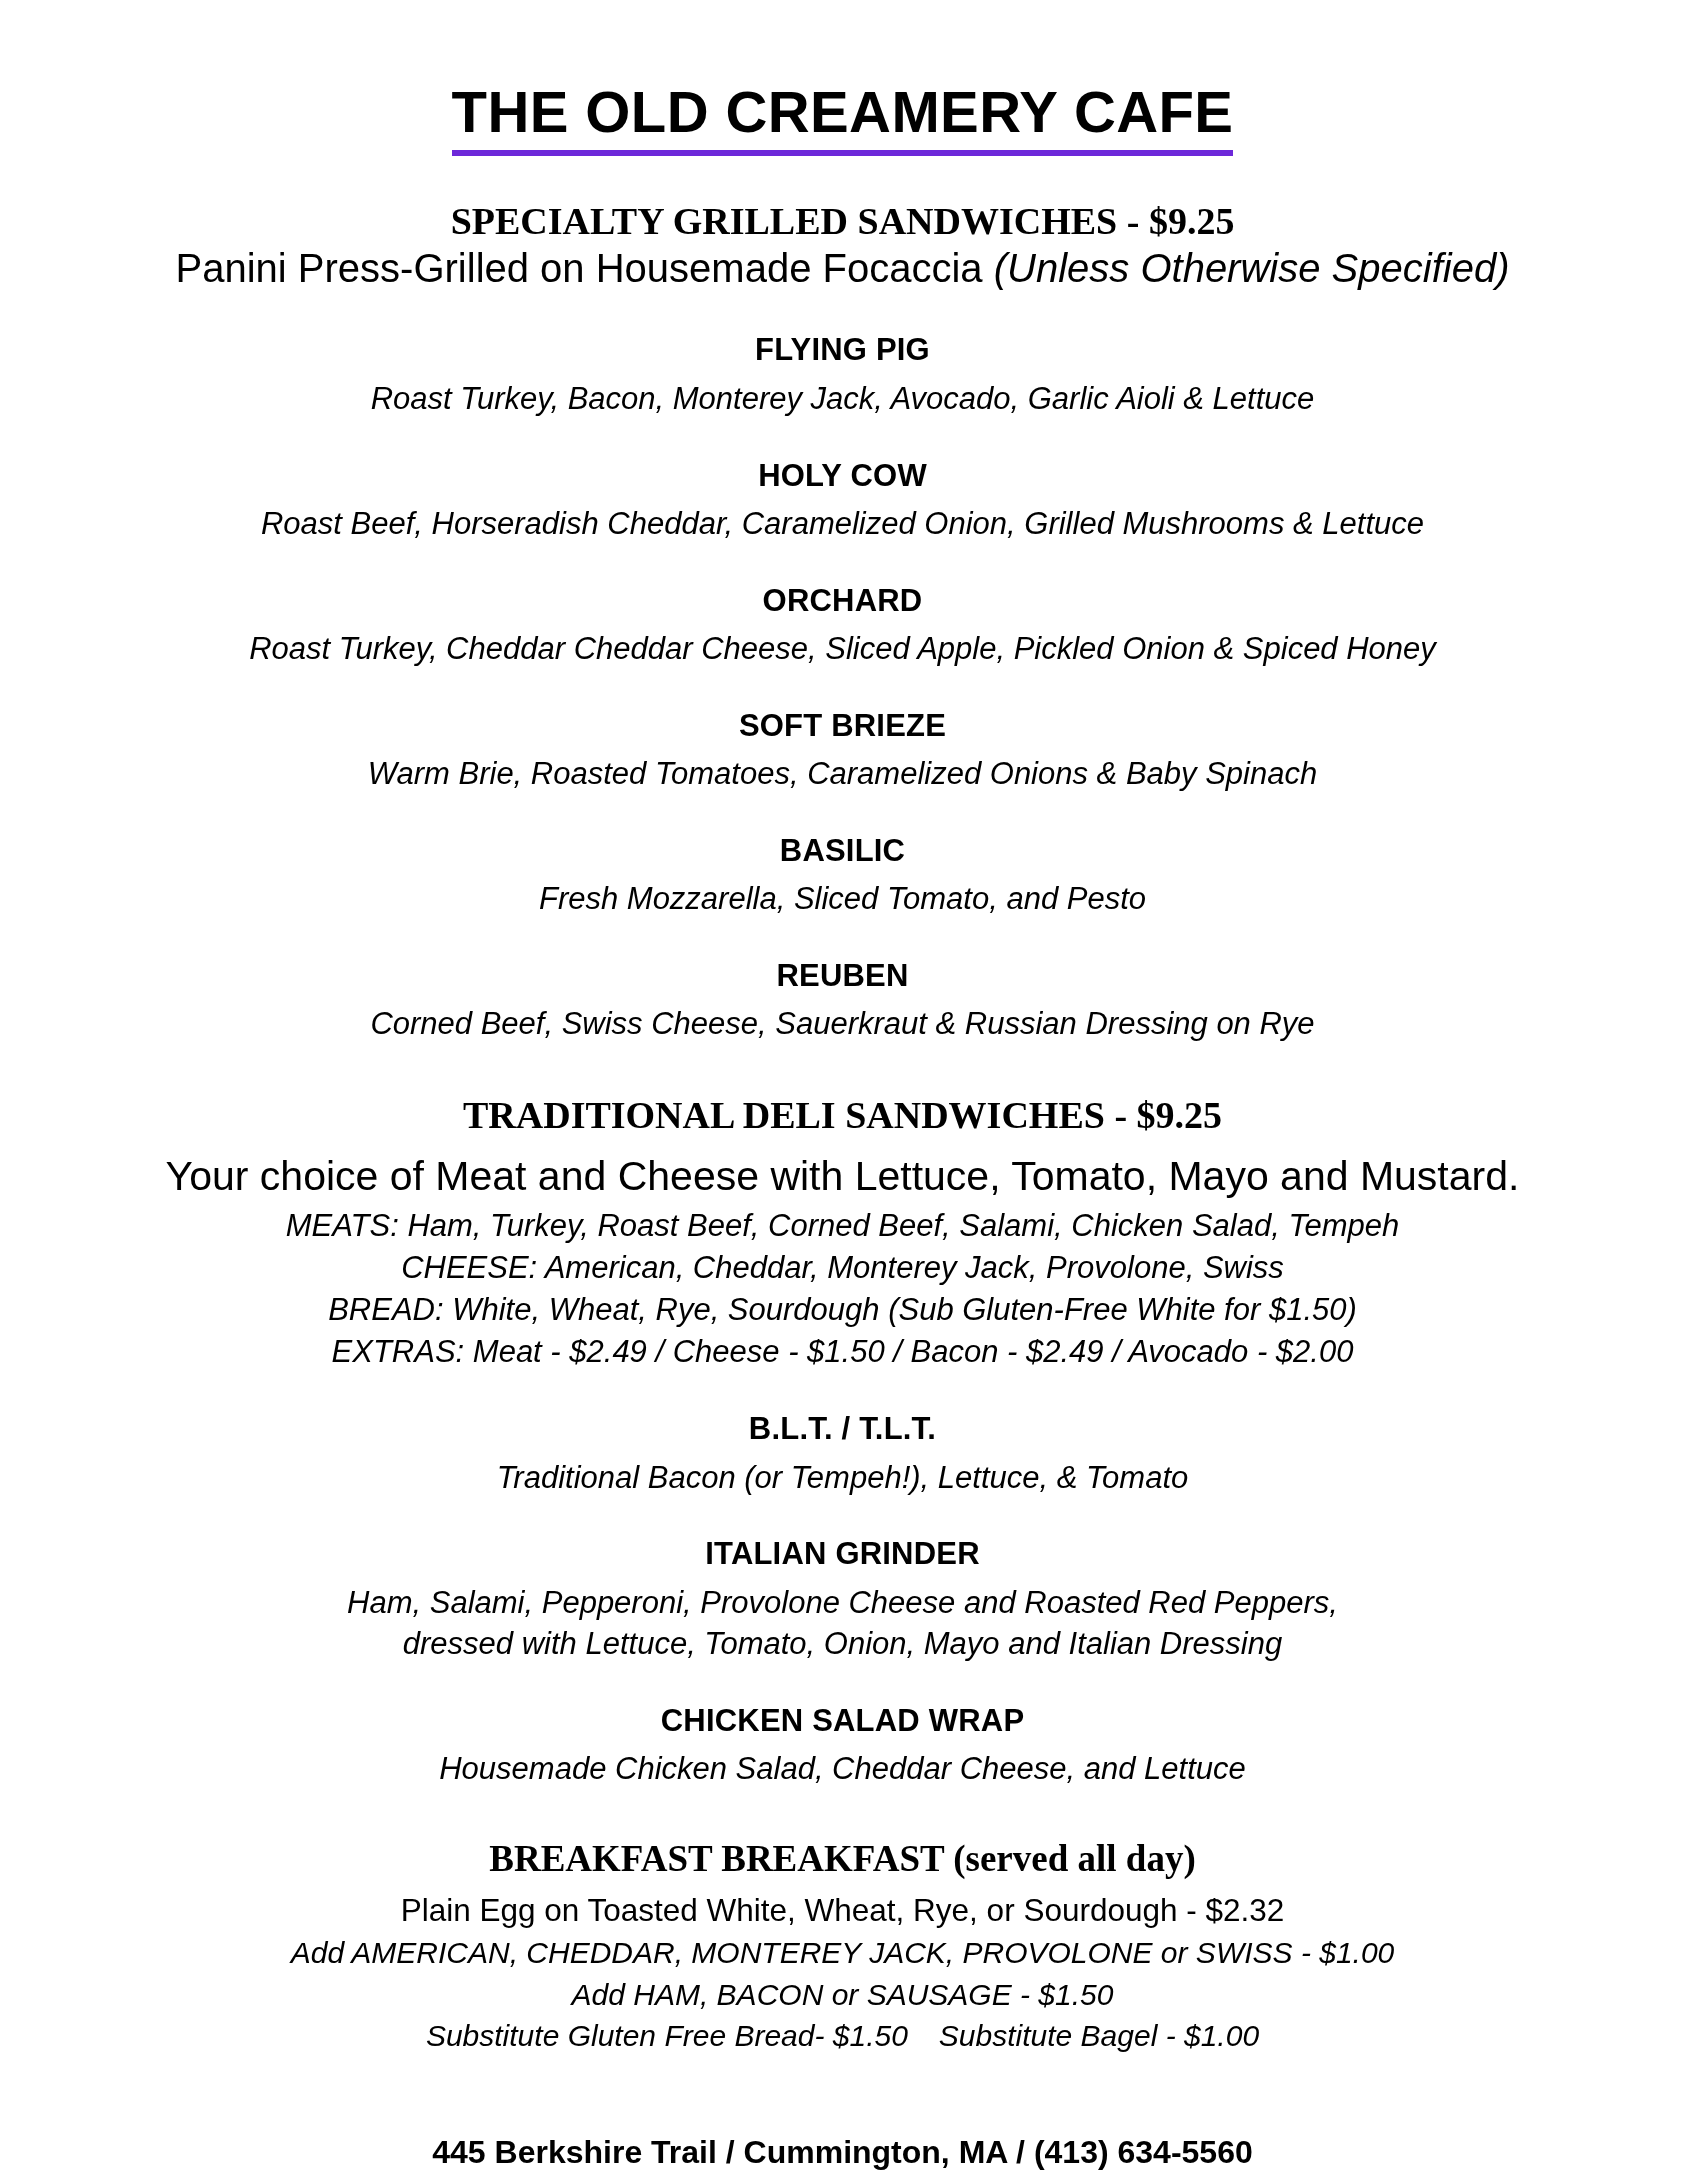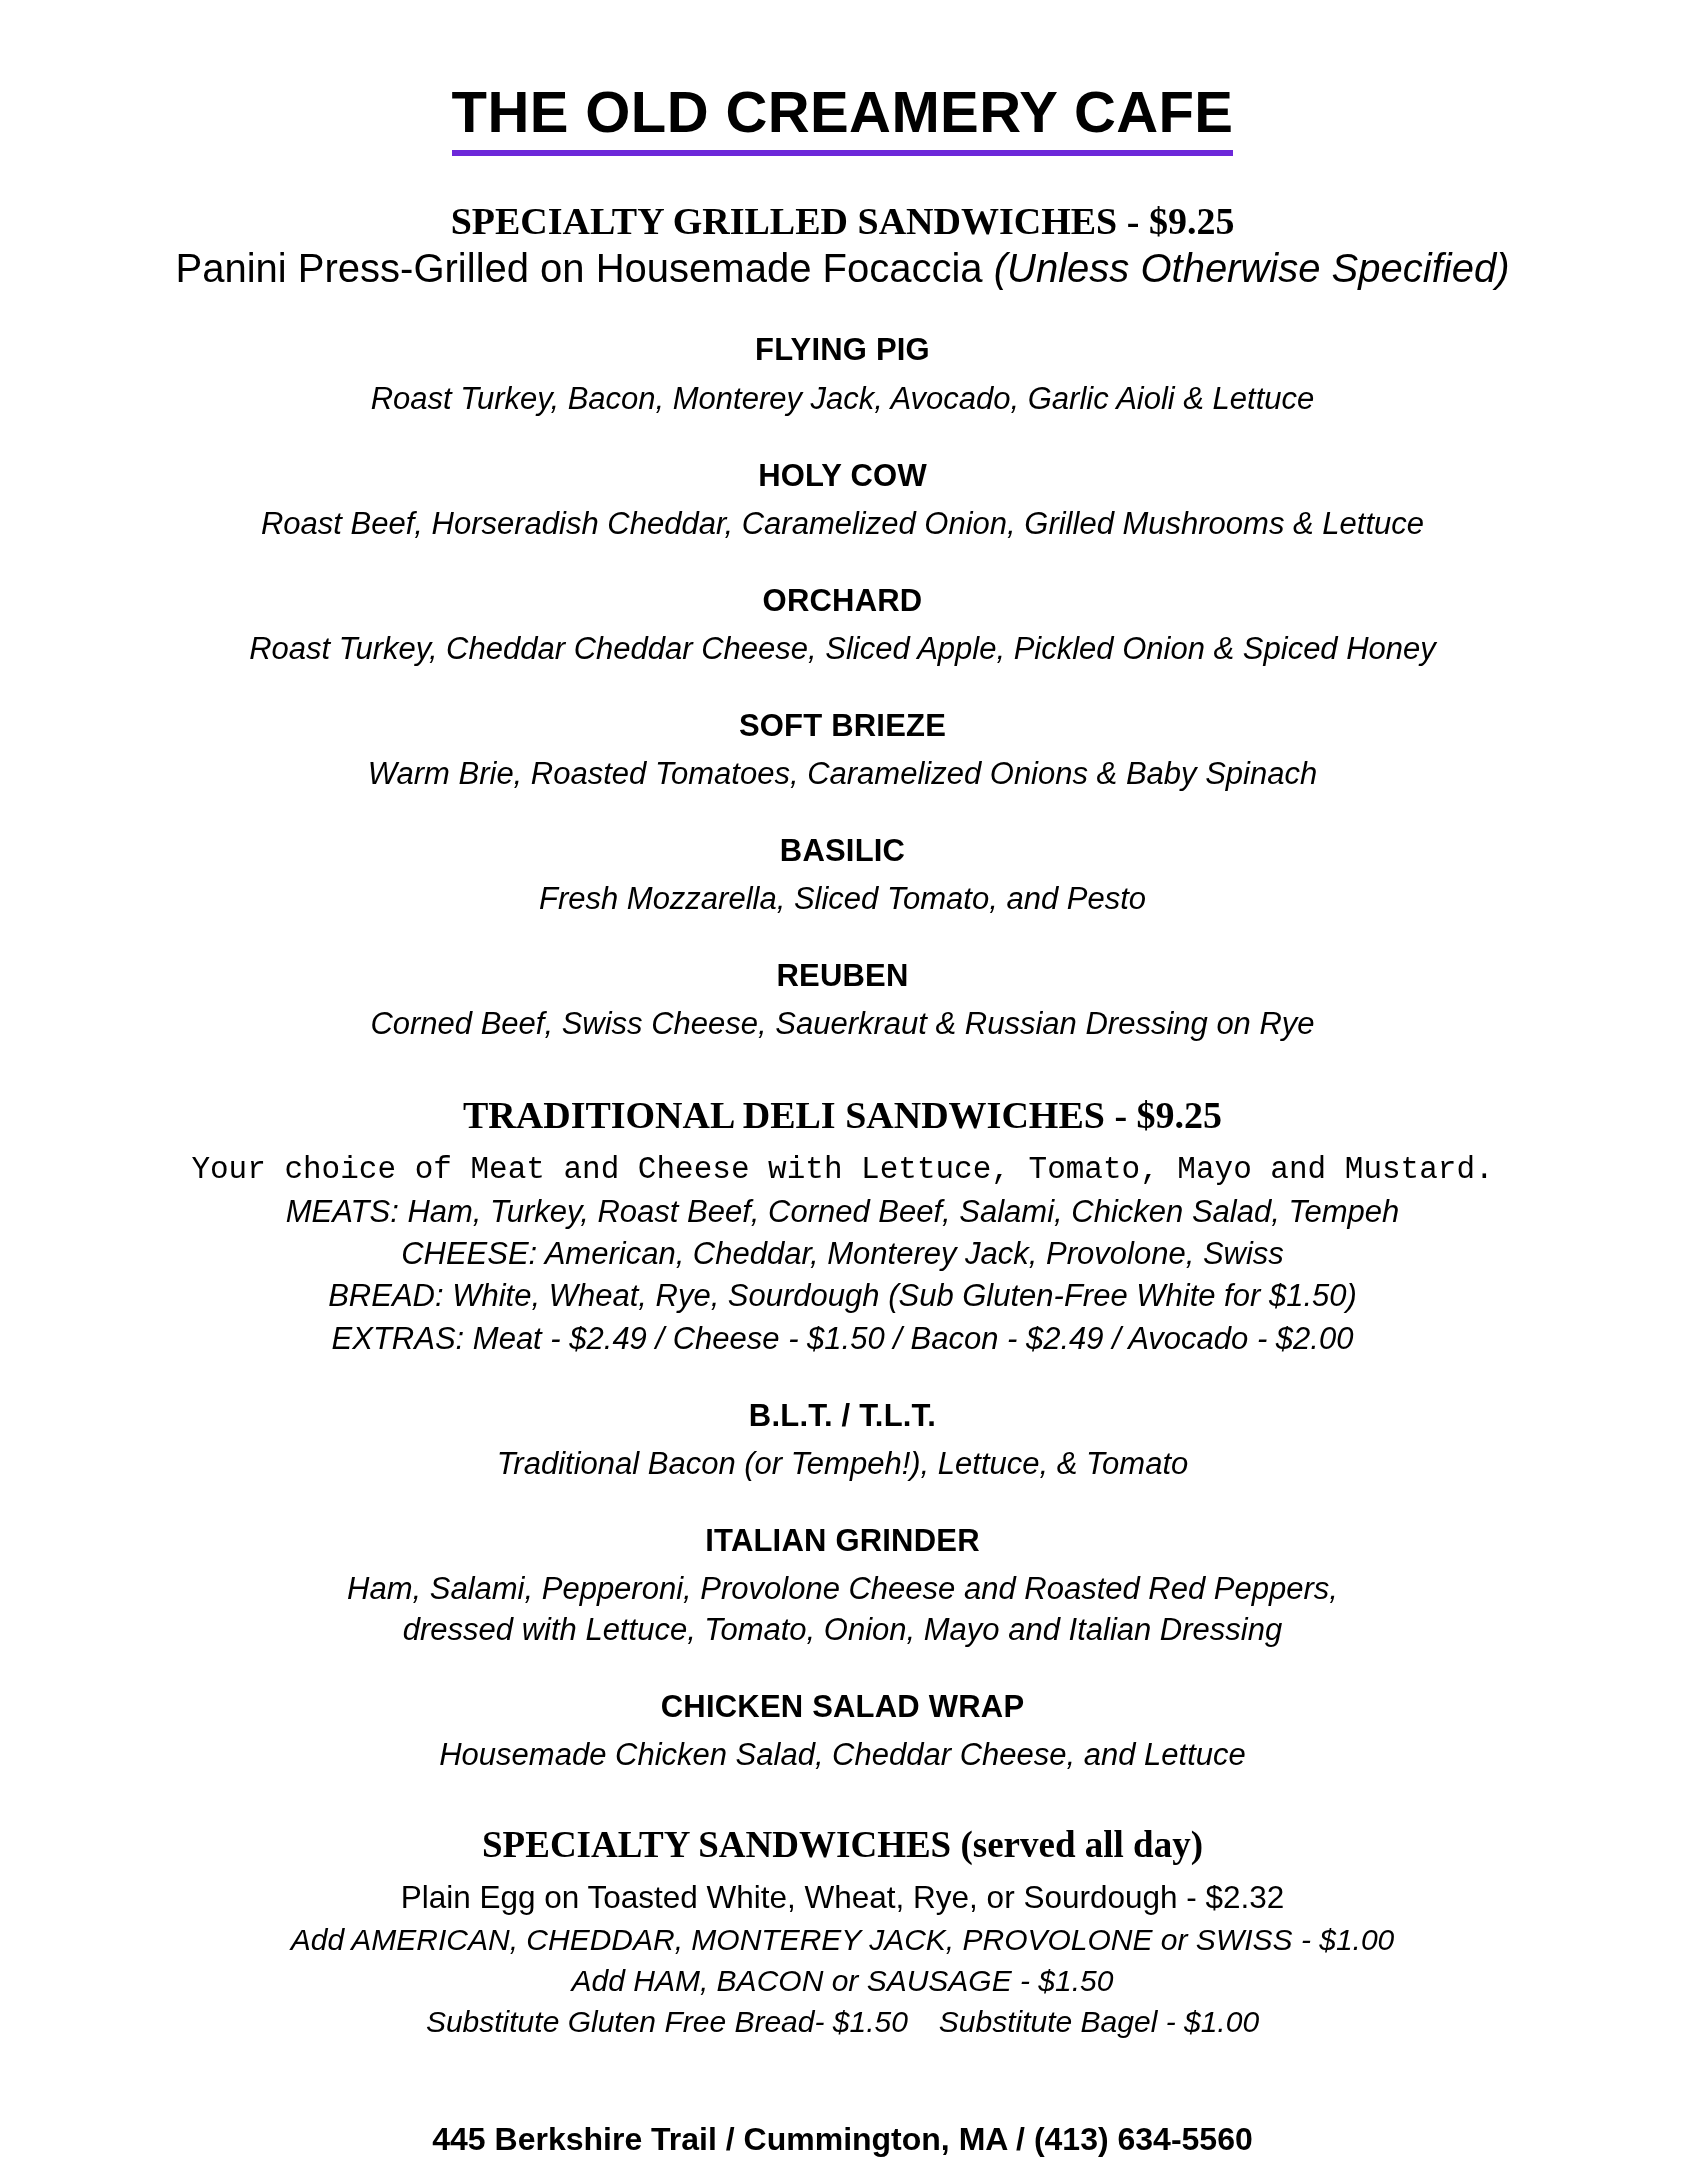--- a/index.html
+++ b/index.html
@@ -71,22 +71,22 @@
     font-size: 31px;
     line-height: 1.32;
     margin-top: 8.5px;
     white-space: nowrap;
   }
   .item-desc.wrapline { white-space: normal; }
   .item-desc .l { display: block; }
 
   
   .deli-intro {
-    font-family: Liberation Mono, monospace;
-    font-size: 31px;
+    font-family: Liberation Sans, sans-serif;
+    font-size: 41px;
     line-height: 1.36;
     margin-top: 12px;
     white-space: nowrap;
   }
   .deli-line {
     font-family: "Liberation Sans", sans-serif;
     font-style: italic;
     font-size: 31px;
     line-height: 1.36;
     white-space: nowrap;
@@ -188,21 +188,21 @@
       </div>
     </div>
 
     <div class="item">
       <div class="item-name">CHICKEN SALAD WRAP</div>
       <div class="item-desc">Housemade Chicken Salad, Cheddar Cheese, and Lettuce</div>
     </div>
   </div>
 
   <div class="breakfast-gap">
-    <div class="section-heading tight">SPECIALTY SANDWICHES (served all day)</div>
+    <div class="section-heading tight">BREAKFAST BREAKFAST (served all day)</div>
     <div class="bk-first">Plain Egg on Toasted White, Wheat, Rye, or Sourdough - $2.32</div>
     <div class="bk-line">Add AMERICAN, CHEDDAR, MONTEREY JACK, PROVOLONE or SWISS - $1.00</div>
     <div class="bk-line">Add HAM, BACON or SAUSAGE - $1.50</div>
     <div class="bk-line"><span>Substitute Gluten Free Bread- $1.50</span><span class="gap"></span><span>Substitute Bagel - $1.00</span></div>
   </div>
 
   <div class="footer-address">445 Berkshire Trail / Cummington, MA / (413) 634-5560</div>
 
 </div>
 

